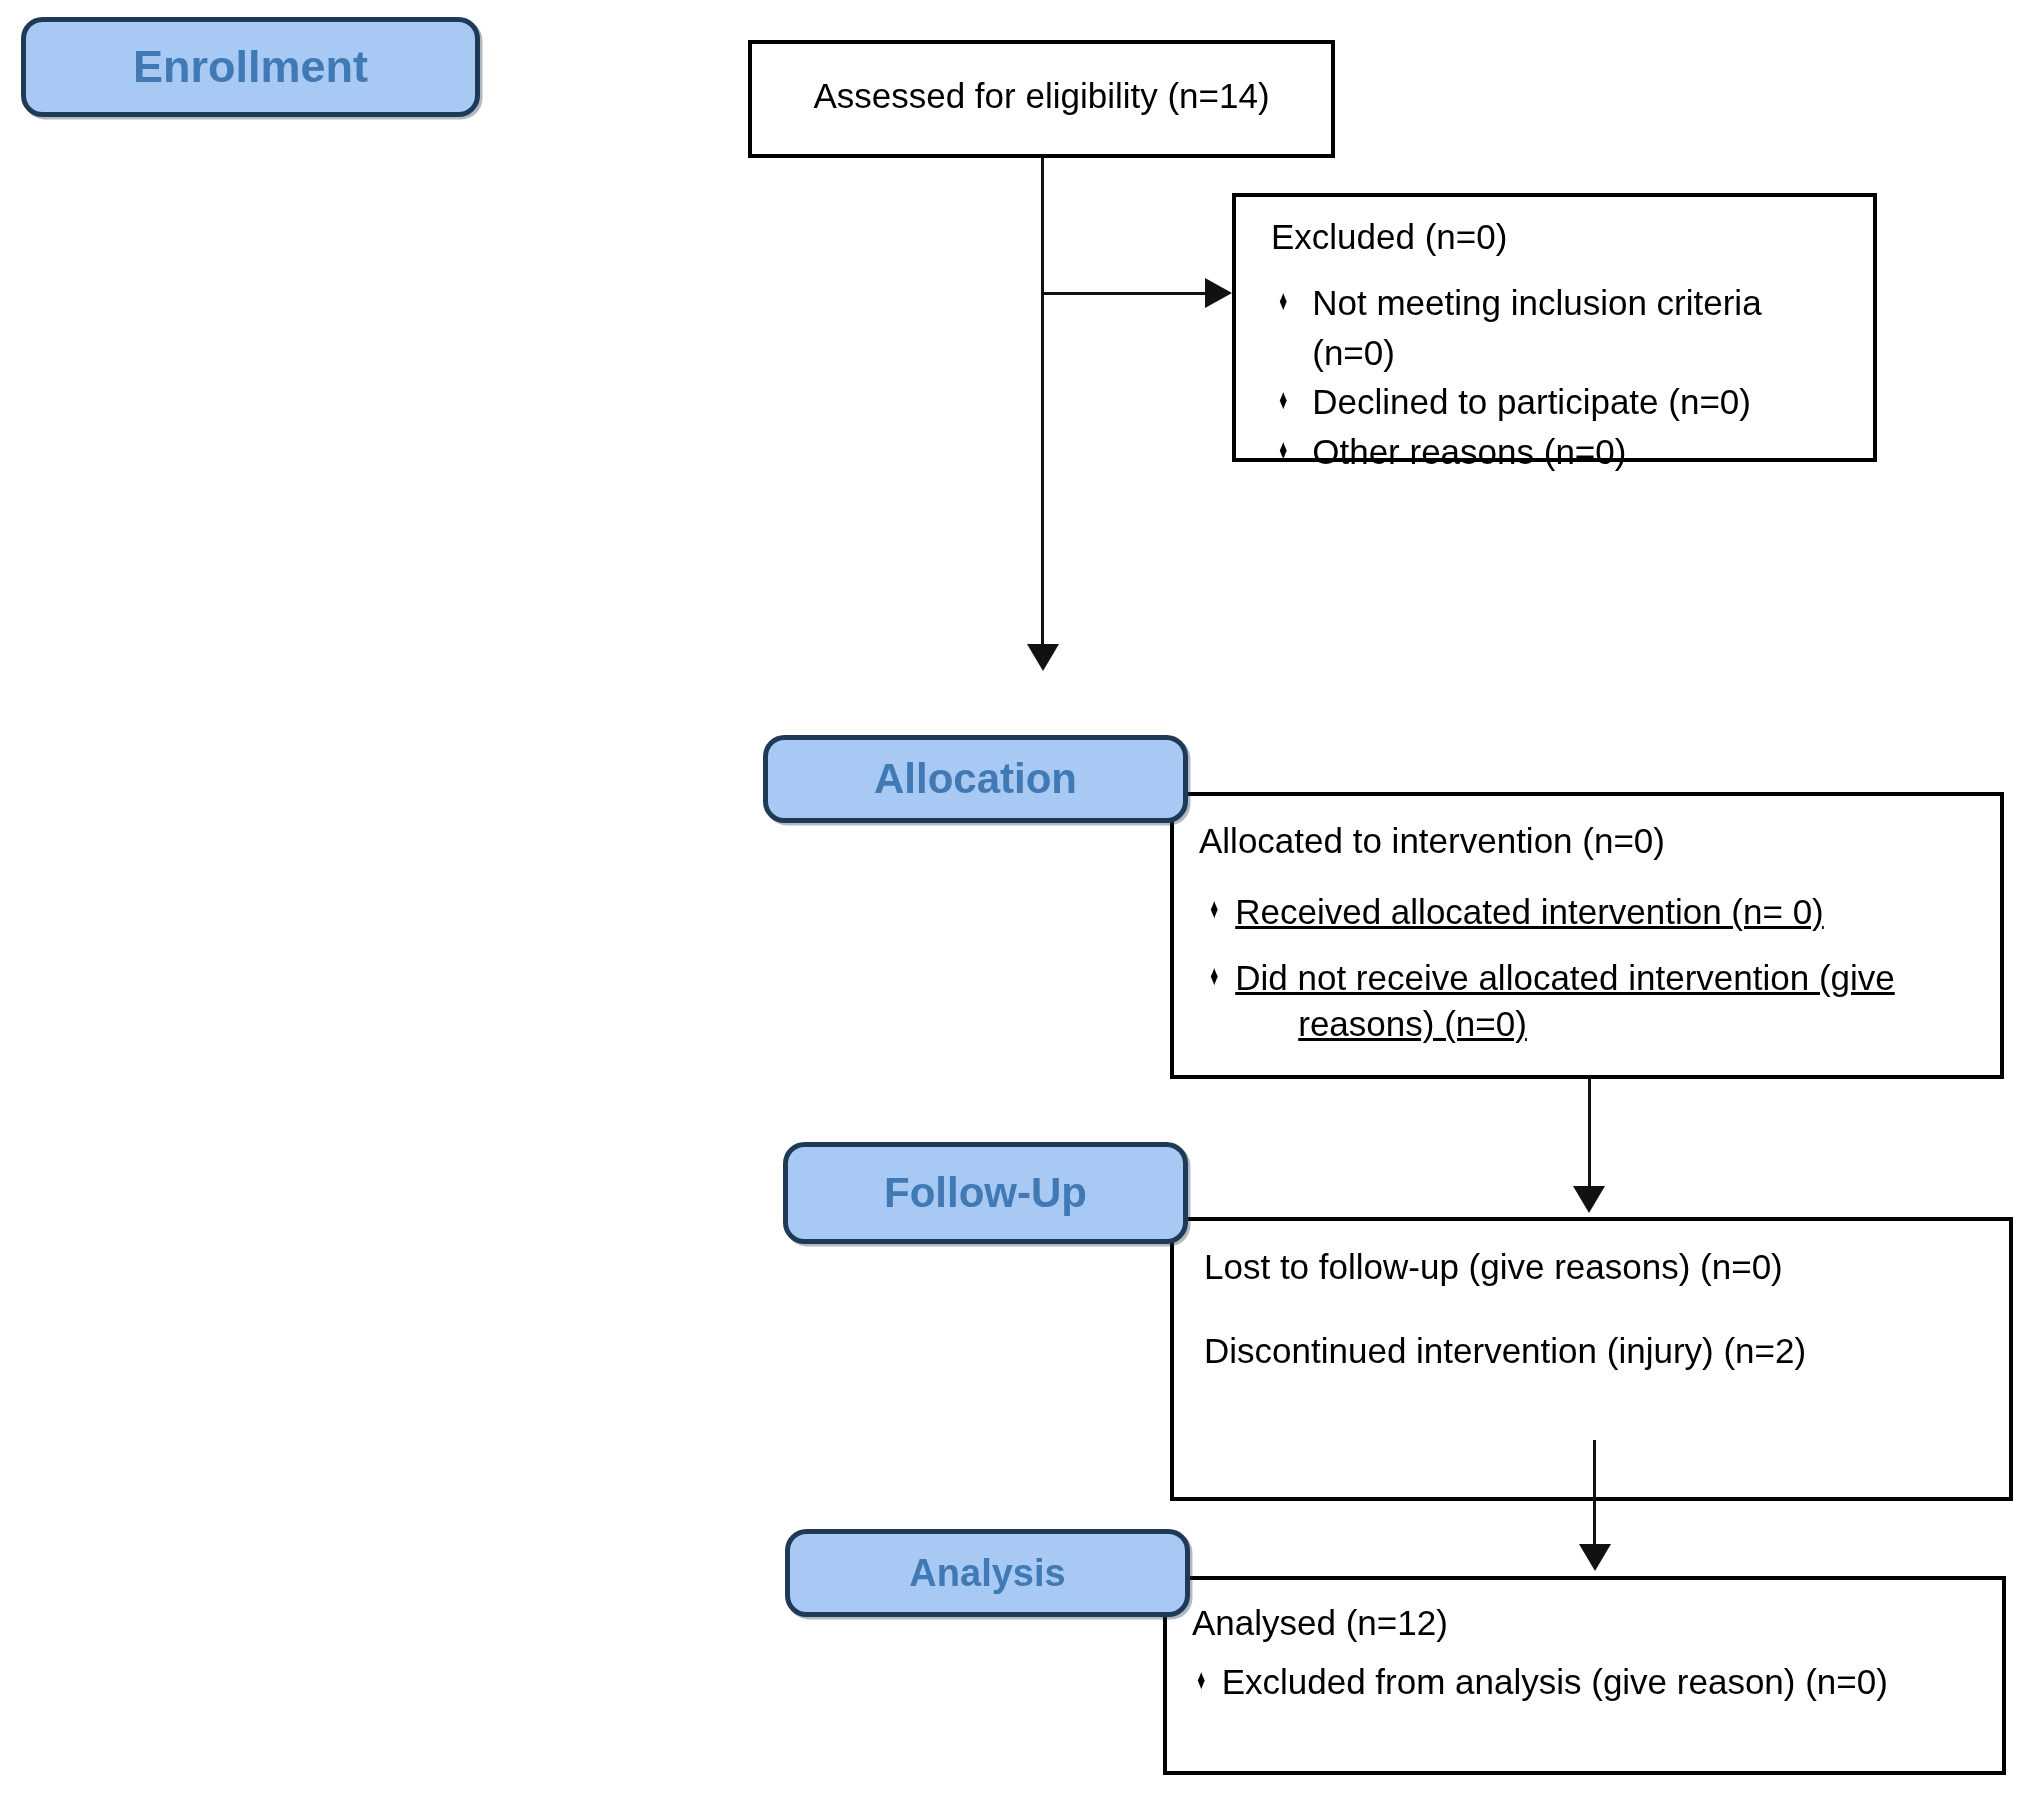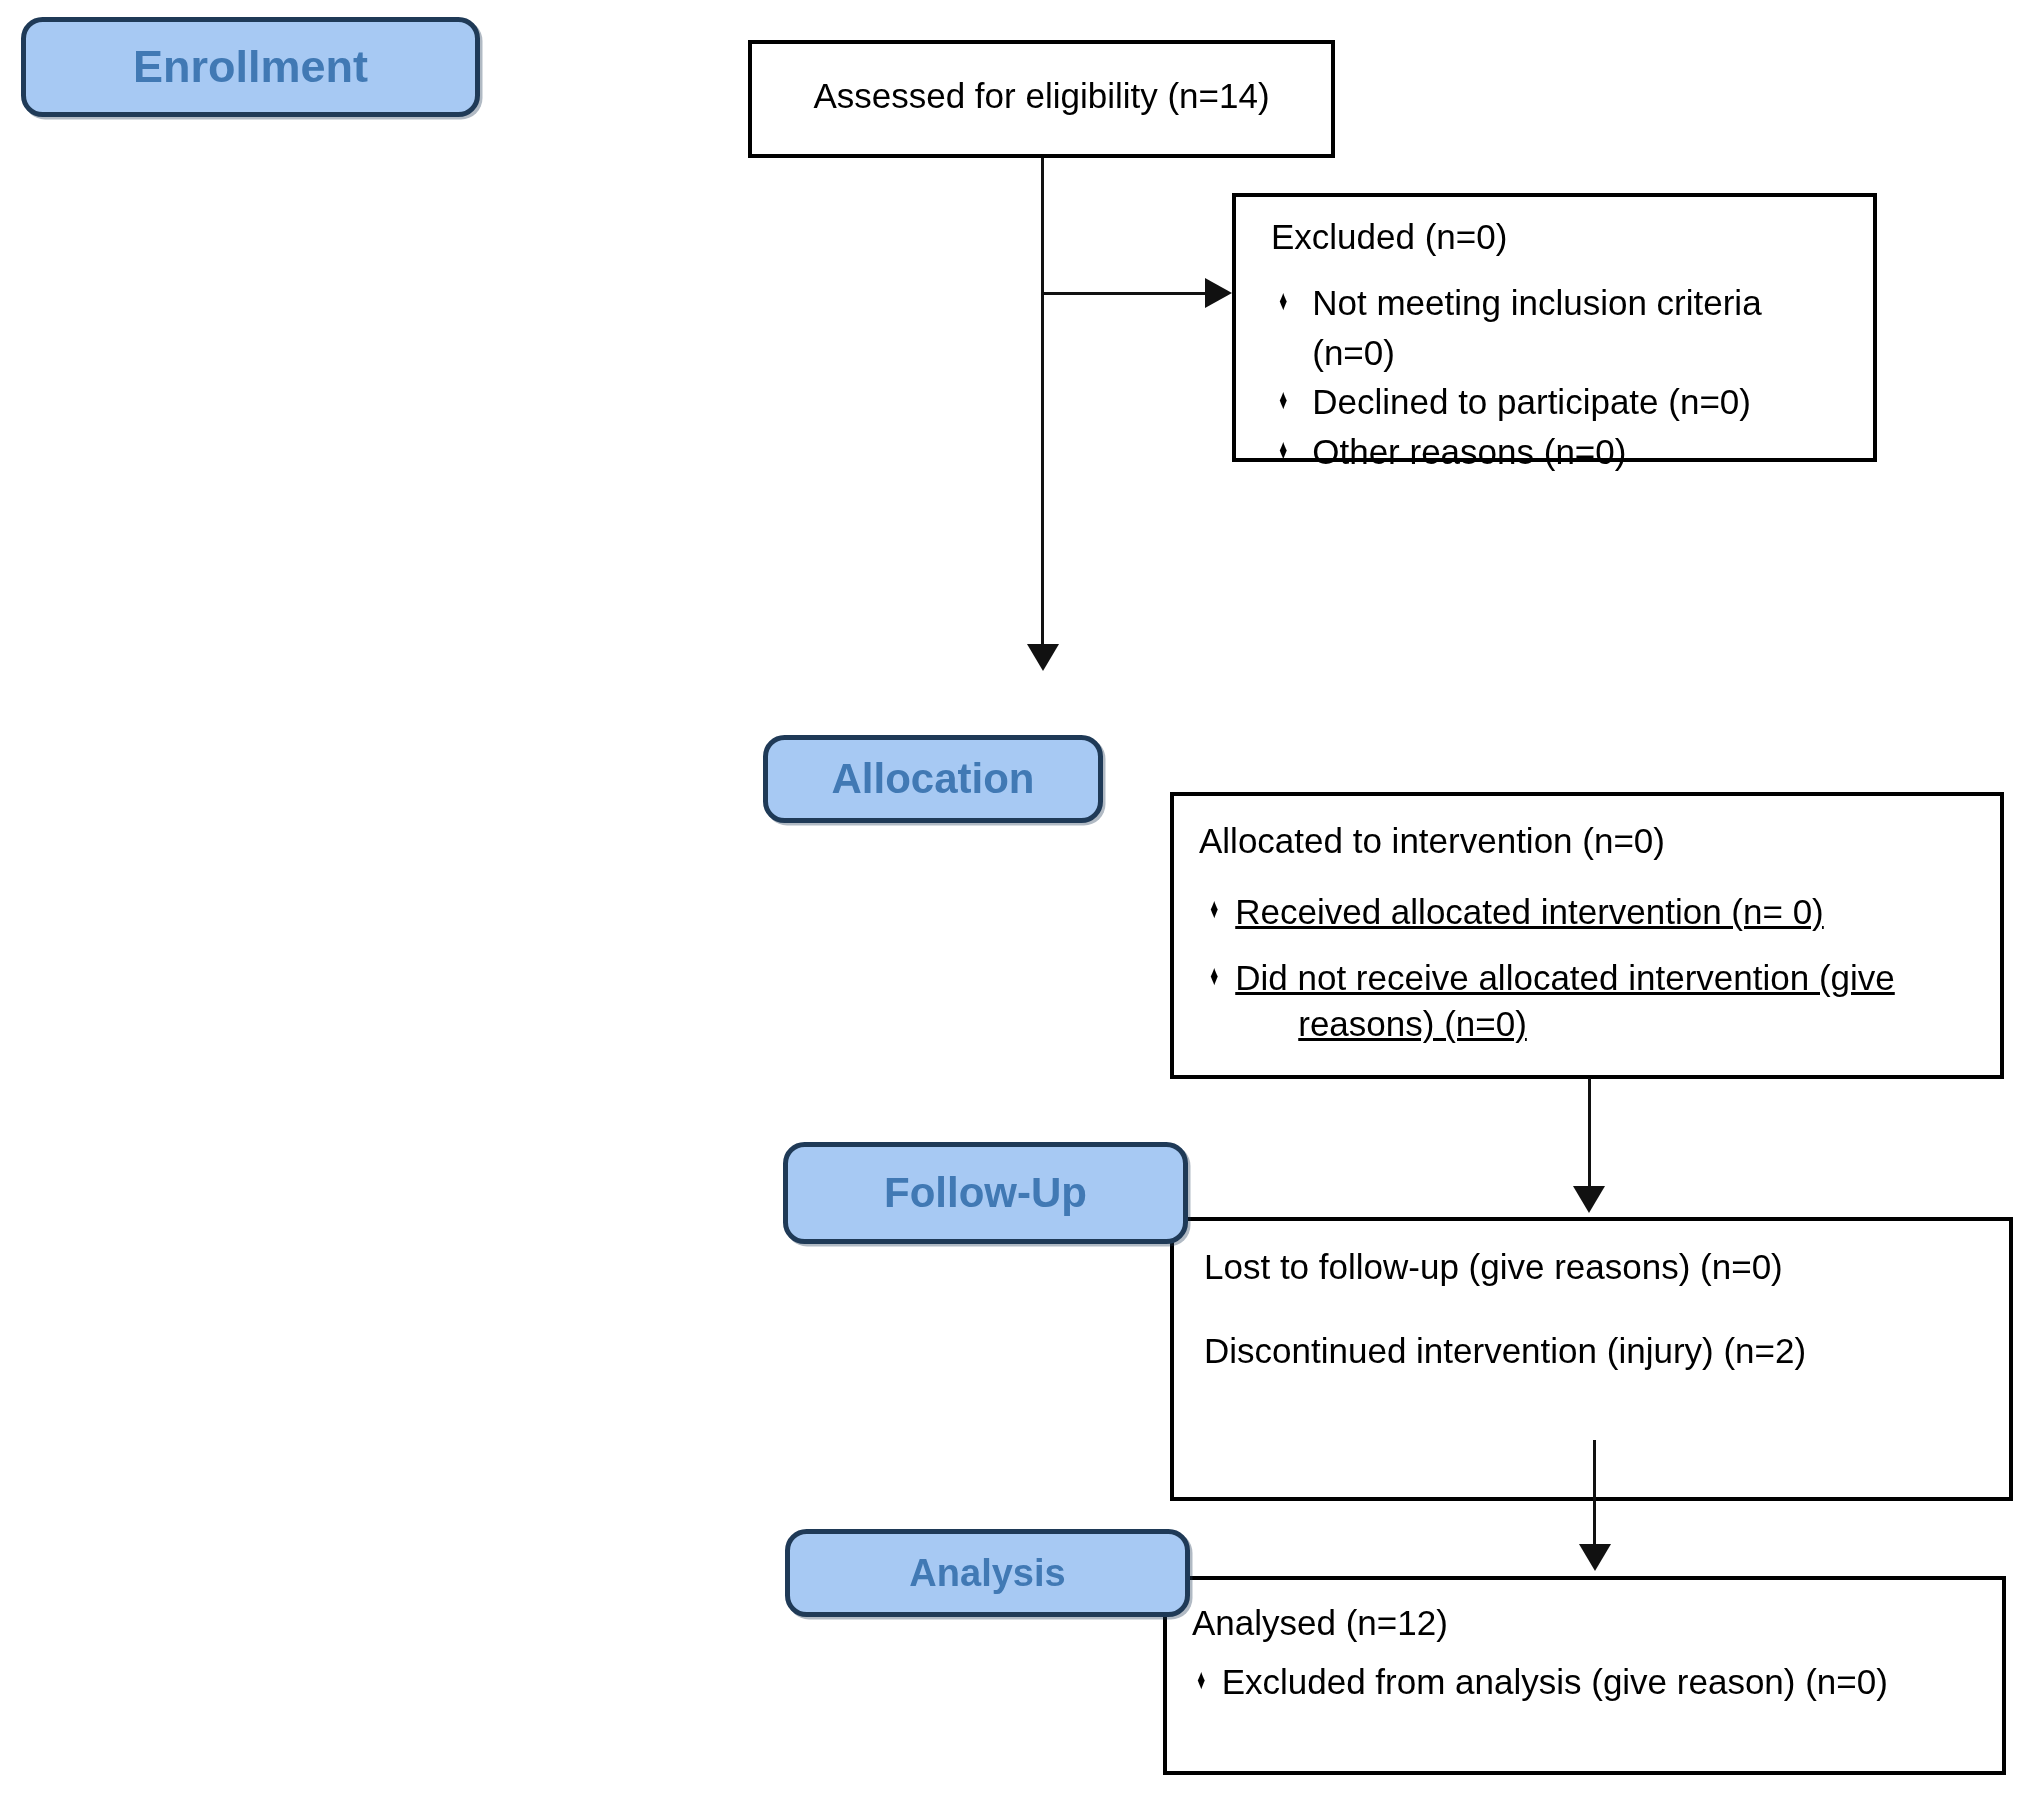--- a/index.html
+++ b/index.html
@@ -25,21 +25,21 @@
     border:5px solid var(--badge-border);
     border-radius:21.6px;
     box-sizing:border-box;
     display:flex;align-items:center;justify-content:center;
     font-weight:bold;
     color:var(--badge-text);
     box-shadow:2.5px 2.5px 0 rgba(31,58,87,0.35);
     z-index:4;
   }
   .badge-enrollment{left:21px;top:16.6px;width:459px;height:100px;font-size:45px;}
-  .badge-allocation{left:763px;top:735px;width:340px;height:88px;font-size:42px;}
+  .badge-allocation{left:763px;top:735px;width:425px;height:88px;font-size:42px;}
   .badge-followup{left:783px;top:1142px;width:405px;height:102px;font-size:42px;}
   .badge-analysis{left:785px;top:1501px;width:405px;height:88px;font-size:38px;margin-top:28px;}
   
   .fbox{
     position:absolute;
     background:#ffffff;
     border:4.2px solid var(--box-border);
     box-sizing:border-box;
     font-size:35px;
     line-height:1.32;

